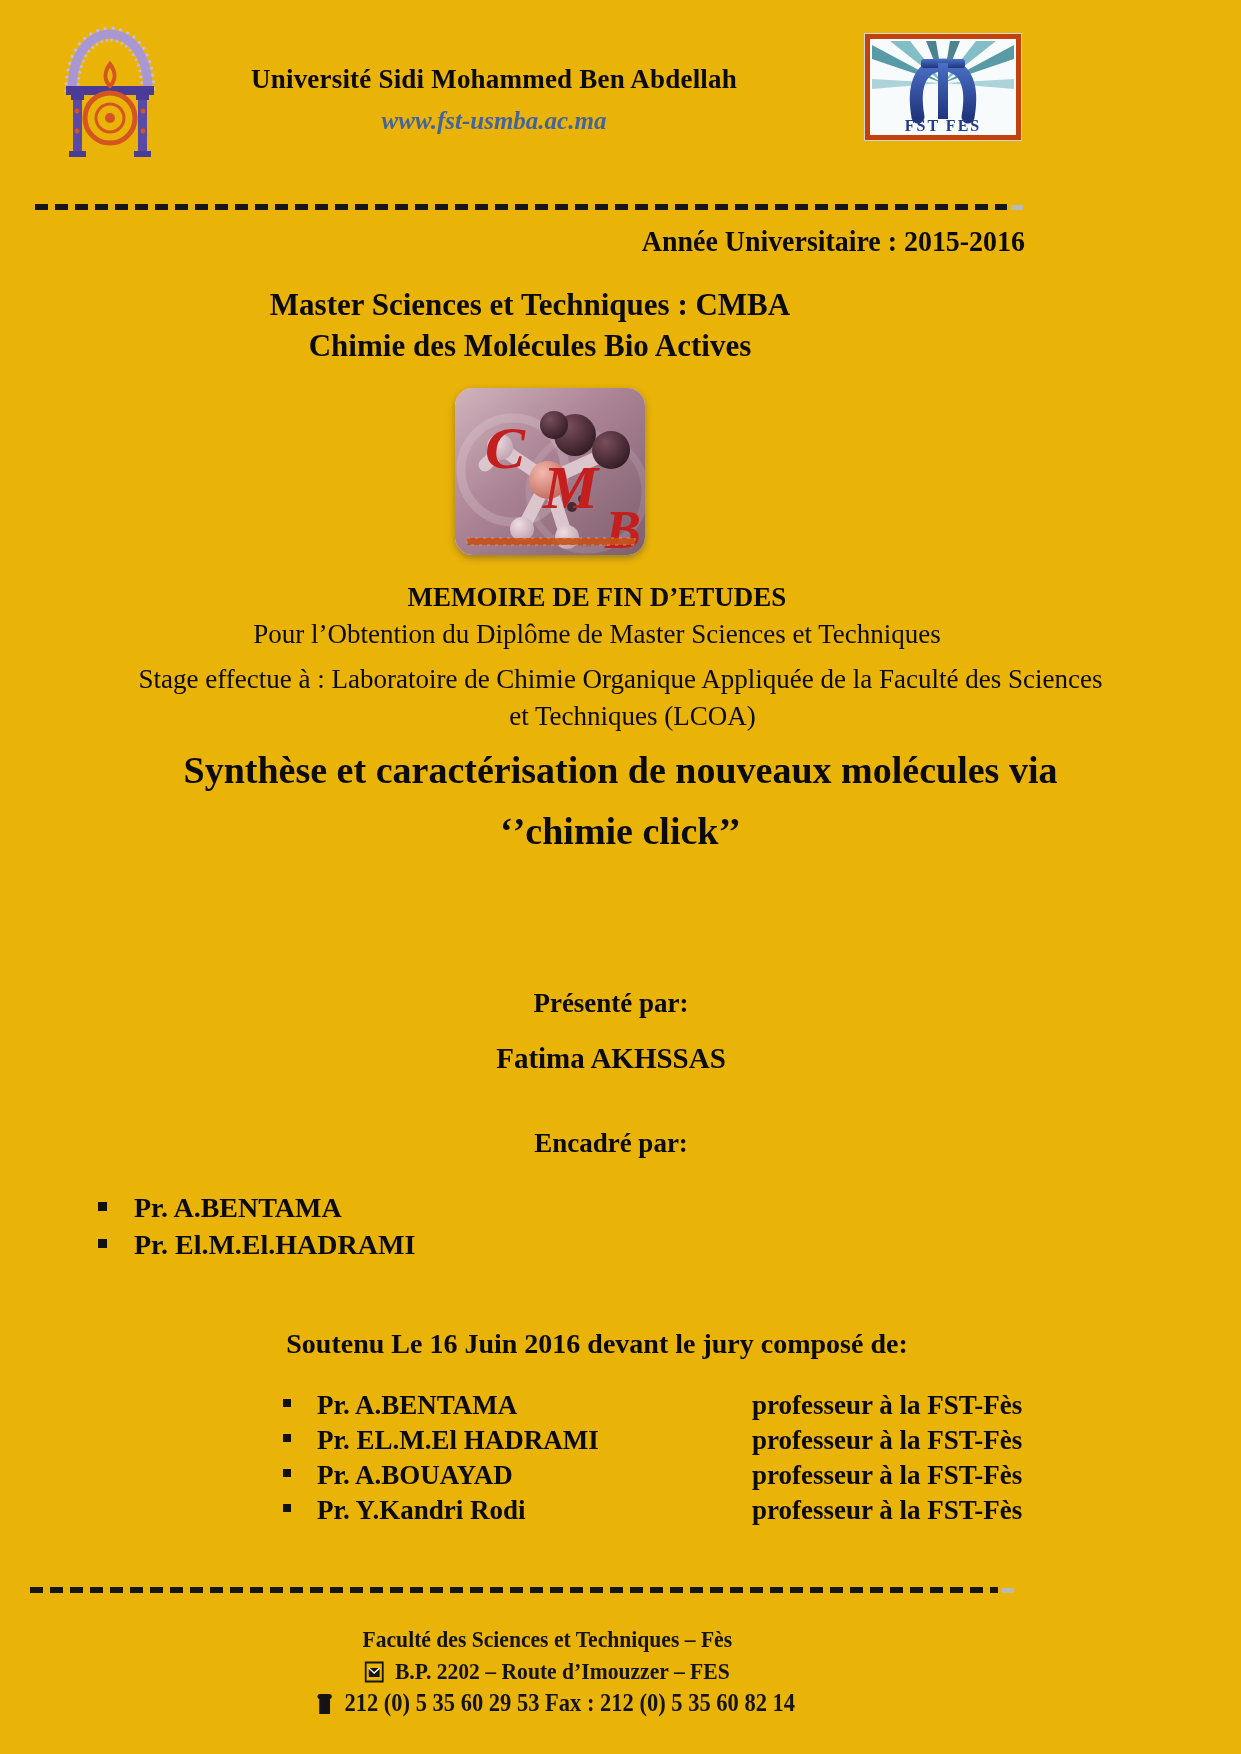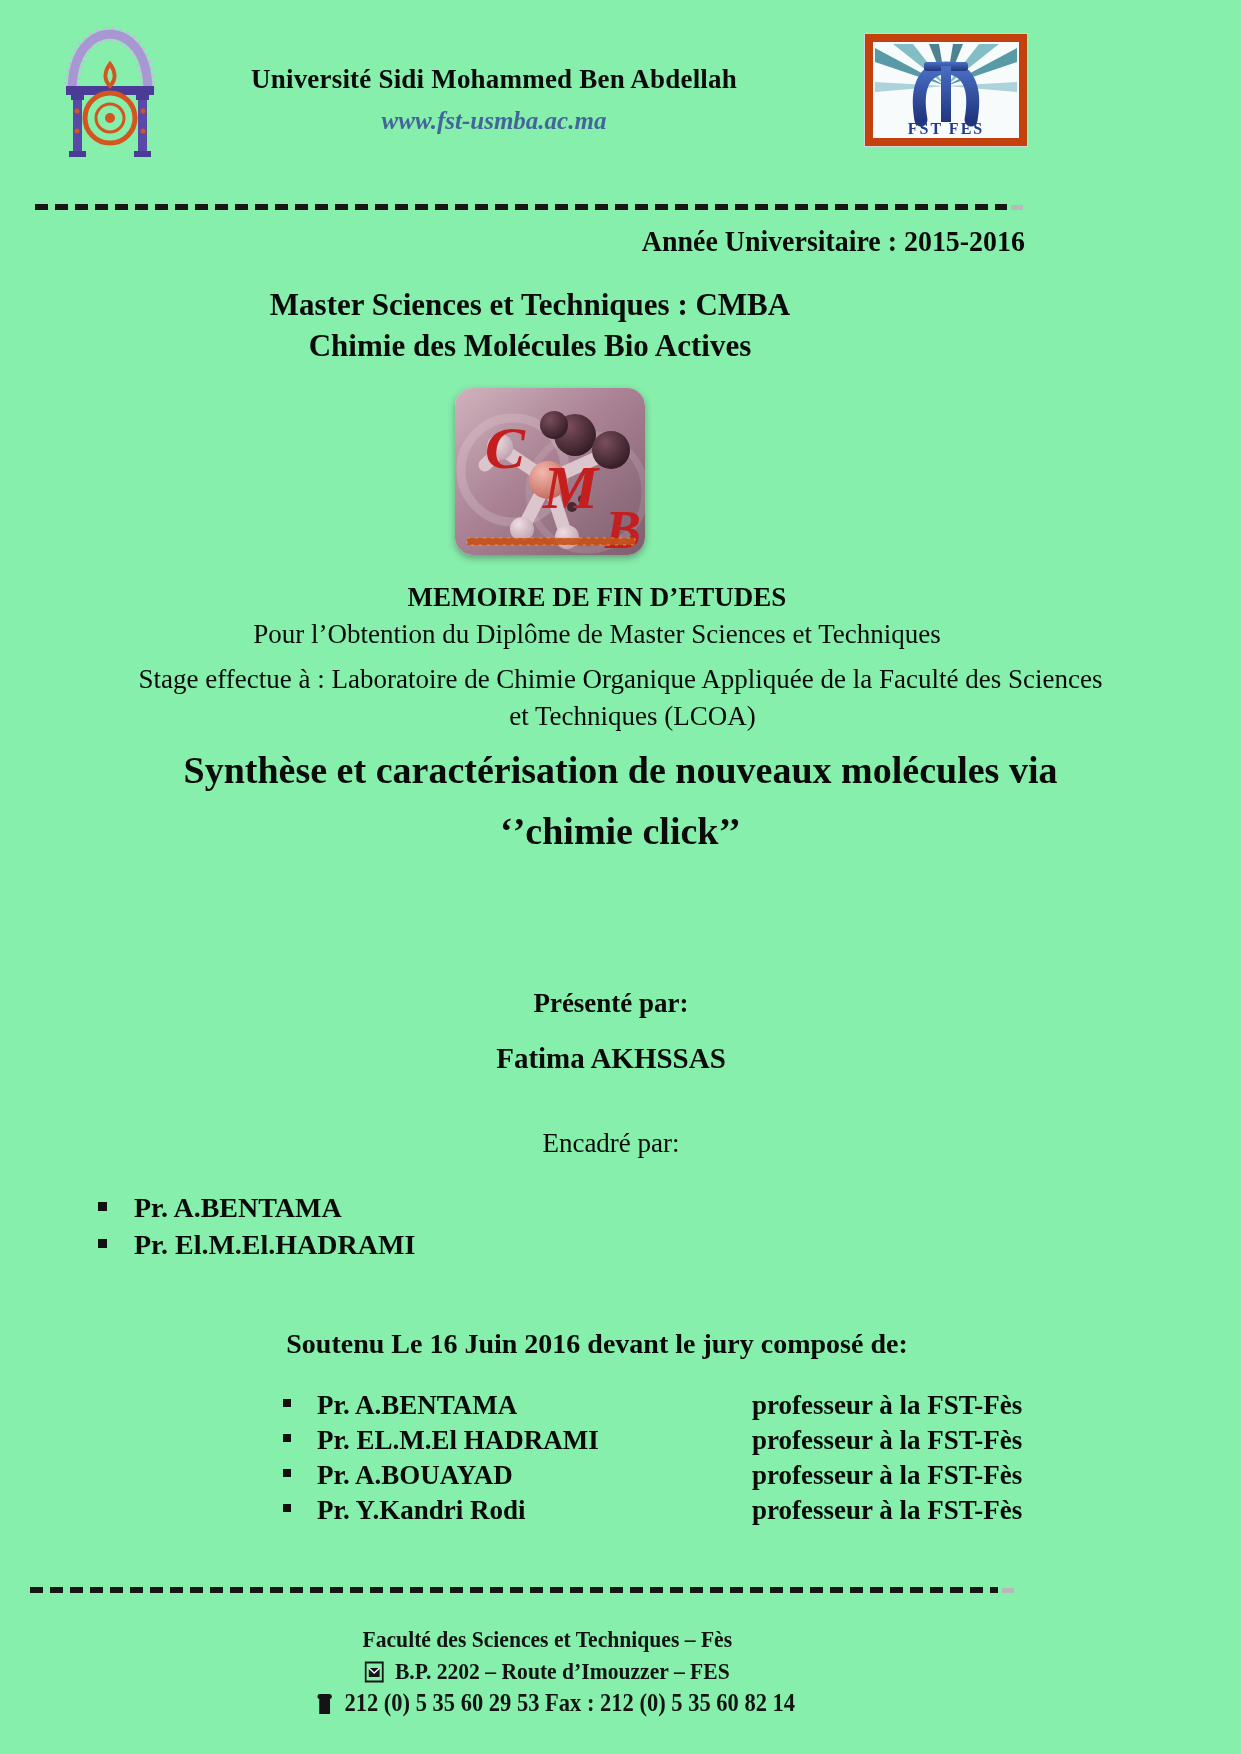--- a/index.html
+++ b/index.html
@@ -1,28 +1,28 @@
 <!DOCTYPE html>
 <html><head>
 <meta charset="utf-8">
 <style>
   html,body{margin:0;padding:0;background:#ffffff;}
   .page{
-    position:relative;width:1241px;height:1754px;background:#86efac;
+    position:relative;width:1241px;height:1754px;background:#eab308;
     font-family:"Liberation Serif", serif;color:#0b0b0b;overflow:hidden;
   }
   
   .logo-left{position:absolute;left:58px;top:26px;width:104px;height:156px;}
   .header-text{position:absolute;left:144px;top:64px;width:700px;text-align:center;}
   .h-univ{font-size:27px;font-weight:bold;margin-bottom:12px;letter-spacing:.2px;}
   .h-fac{font-size:26px;font-weight:bold;margin-bottom:9px;}
   .h-web{font-size:25px;font-weight:bold;font-style:italic;color:#44659C;cursor:pointer;}
   .logo-right{
     position:absolute;left:865px;top:34px;width:146px;height:96px;
-    border:8px solid #c2410c;background:#f6fbfc;box-shadow:0 0 0 1px #cfd6da;
+    border:5px solid #c2410c;background:#f6fbfc;box-shadow:0 0 0 1px #cfd6da;
   }
   
   .rule{position:absolute;height:6px;
     background:repeating-linear-gradient(90deg,#161616 0 13px,transparent 13px 20px);}
   .rule::after{content:"";position:absolute;right:-16px;top:1px;width:12px;height:5px;background:#b9b9b9;}
   .rule-top{top:204px;left:35px;width:972px;}
   .rule-bottom{top:1587px;left:30px;width:968px;}
   .annee{position:absolute;top:224px;right:216px;font-size:30px;font-weight:bold;}
   .annee>span{display:inline-block;transform:scaleX(.93);transform-origin:100% 50%;}
   
@@ -35,21 +35,21 @@
   .center1241{position:absolute;left:0;width:1241px;text-align:center;}
   .center1182{position:absolute;left:0;width:1182px;text-align:center;padding-left:20px;}
   .mem-title{top:582px;font-size:27px;font-weight:bold;}
   .mem-sub{top:619px;font-size:27px;}
   .stage1{top:664px;font-size:27px;}
   .stage2{top:701px;font-size:27px;padding-left:12px;}
   .main-title1{top:748px;font-size:38px;font-weight:bold;}
   .main-title2{top:809px;font-size:38px;font-weight:bold;}
   .presente{top:988px;font-size:27px;font-weight:bold;}
   .author{top:1042px;font-size:29px;font-weight:bold;}
-  .encadre{top:1128px;font-size:27px;font-weight:normal;}
+  .encadre{top:1128px;font-size:27px;font-weight:bold;}
   
   .sq-bullet{display:inline-block;width:9px;height:9px;background:#111;}
   .supervisors{position:absolute;left:98px;top:1192px;}
   .sup-row{height:37px;font-size:28px;font-weight:bold;white-space:nowrap;}
   .sup-row .sq-bullet{margin-right:27px;vertical-align:6px;}
   .soutenu{top:1328px;font-size:28px;font-weight:bold;}
   .jury{position:absolute;left:0;top:1390px;width:1241px;}
   .jury-row{position:relative;height:35px;font-size:27px;font-weight:bold;}
   .jury-row .sq-bullet{position:absolute;left:283px;top:9px;width:8px;height:8px;}
   .jury-name{position:absolute;left:317px;white-space:nowrap;}

